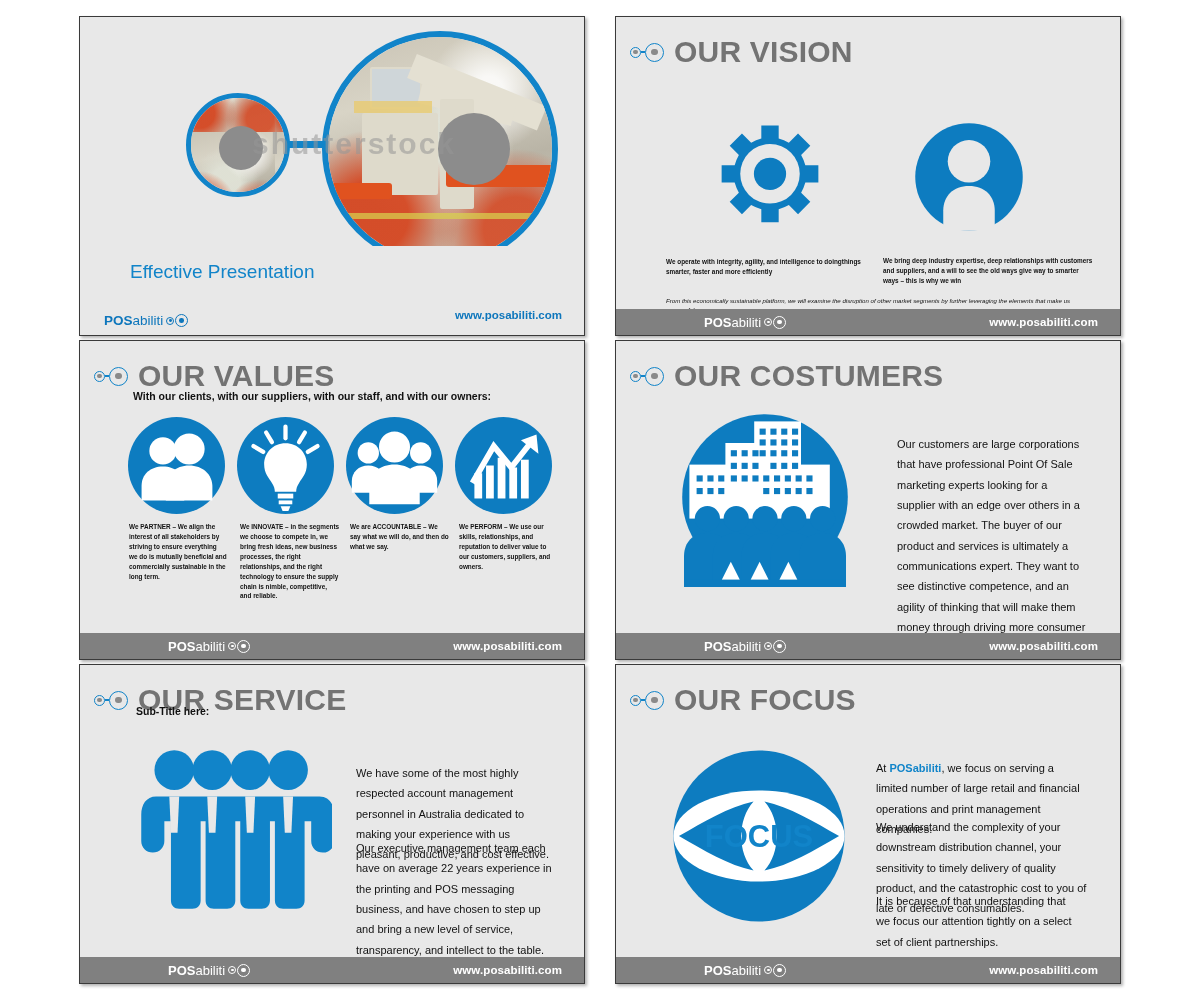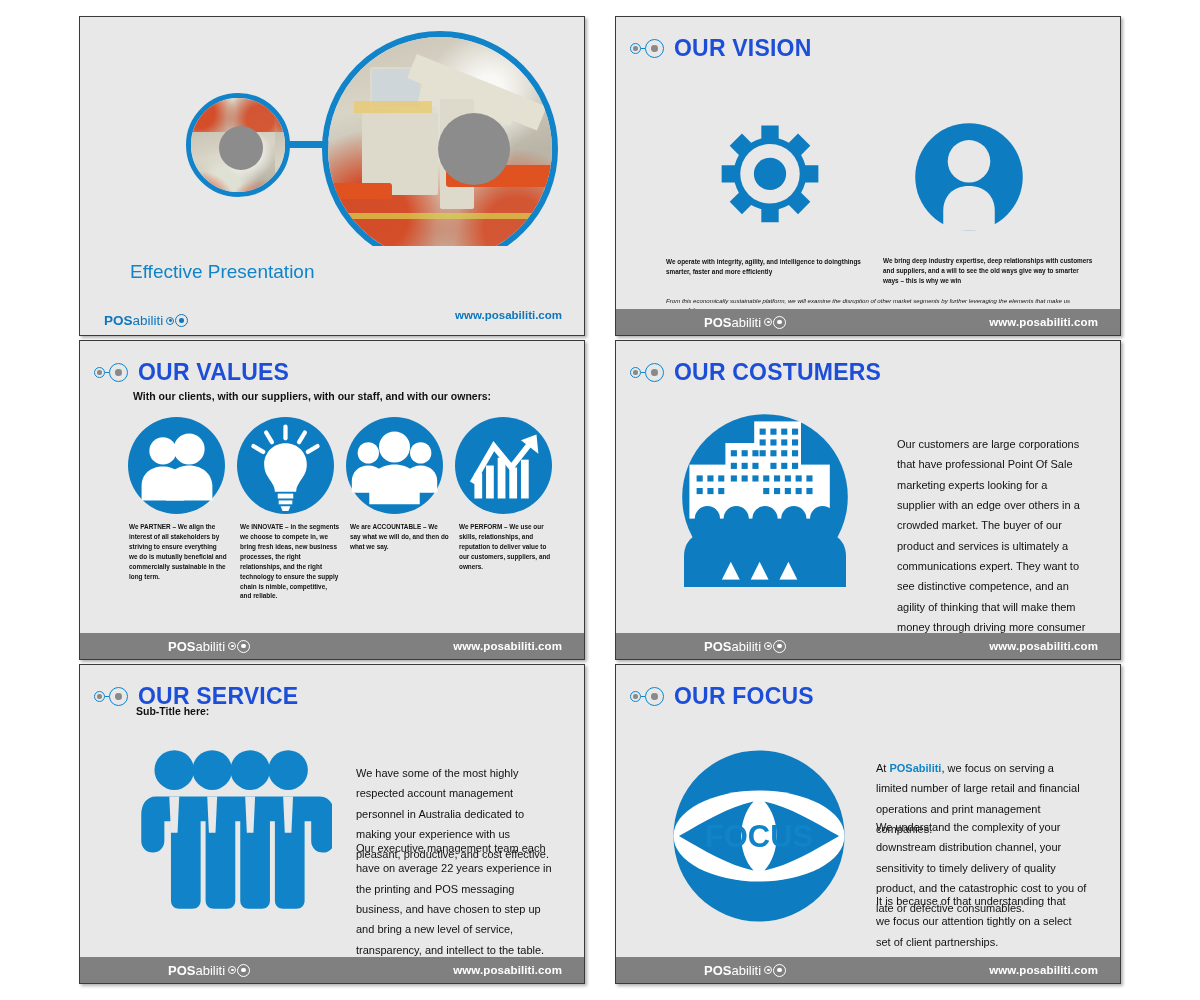--- a/index.html
+++ b/index.html
@@ -75,21 +75,21 @@
   }
   .head-icon .hbar { width: 4px; height: 1.6px; background: #1184c9; }
   .head-icon .hr-l {
     width: 19px; height: 19px; border-radius: 50%;
     border: 1.8px solid #1184c9; position: relative;
   }
   .head-icon .hr-l::after {
     content:""; position:absolute; inset:5.2px; border-radius:50%; background:#8a8a8a;
   }
   .stitle {
-    color: #1d4ed8; font-size: 23px; font-weight: bold;
+    color: #737373; font-size: 30px; font-weight: bold;
     letter-spacing: .2px; line-height: 1;
   }
   .ssub {
     position: absolute; font-weight: bold; color: #111; font-size: 10.5px;
     line-height: 1.35;
   }
   
   .cover-img {
     position: absolute; overflow: hidden;
   }
@@ -175,20 +175,21 @@
           <div class="m-body" style="left:34px; top:76px; width:76px; height:82px;"></div>
           <div class="m-body" style="left:112px; top:62px; width:34px; height:110px;"></div>
           <div style="position:absolute; left:26px; top:64px; width:78px; height:12px; background:#e9c96a; opacity:.75;"></div>
           <div style="position:absolute; left:118px; top:128px; width:110px; height:22px; background:#e0521f; border-radius:3px;"></div>
           <div style="position:absolute; left:-6px; top:146px; width:70px; height:16px; background:#e0521f; border-radius:3px;"></div>
           <div style="position:absolute; left:20px; top:176px; width:210px; height:6px; background:#d8d44f; opacity:.7;"></div>
         </div>
         <div class="grayblob" style="left:110px; top:76px; width:72px; height:72px;"></div>
       </div>
 
+      <div class="wm-text" style="left:66px; top:96px;">shutterstock</div>
     </div>
 
     <div class="cover-title" style="left:50px; top:244px;">Effective Presentation</div>
 
     <div class="cover-logo" style="left:24px; top:296px;">
       <span class="wordmark wm-title">
         <span class="pos">POS</span>
           <span class="abiliti">abiliti</span>
         <span class="mark">
           <span class="ring-s"></span>

